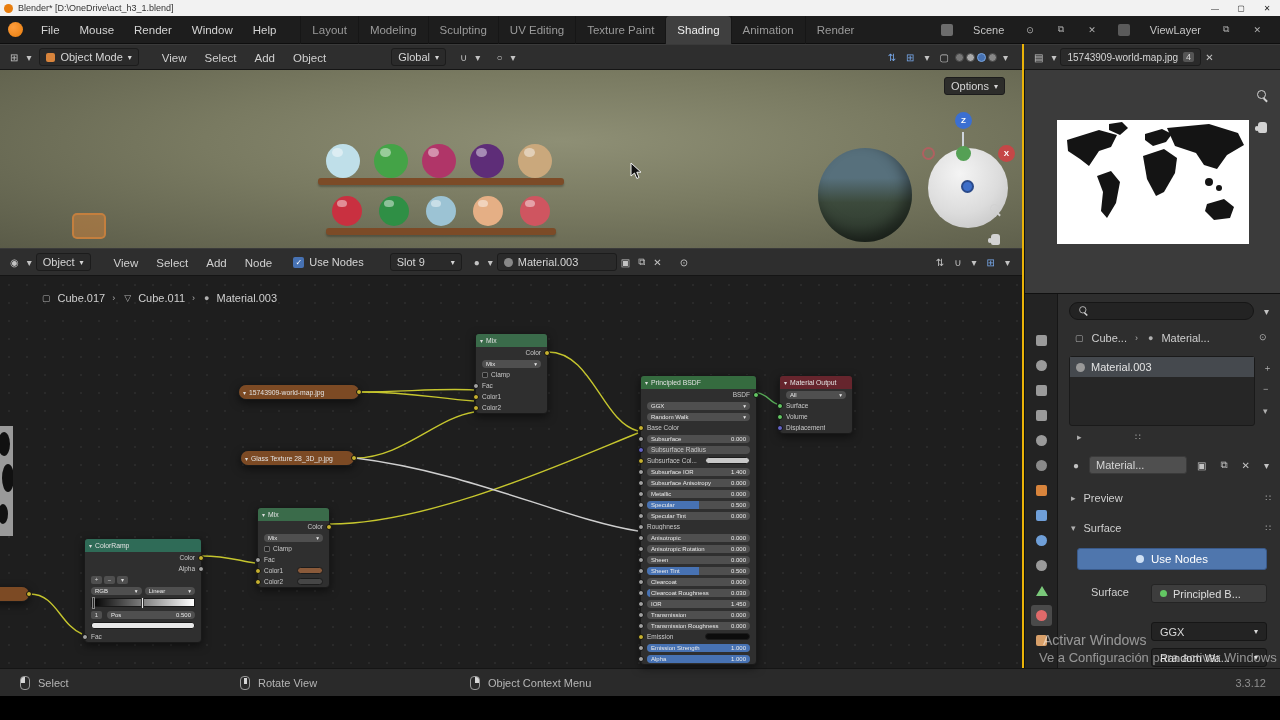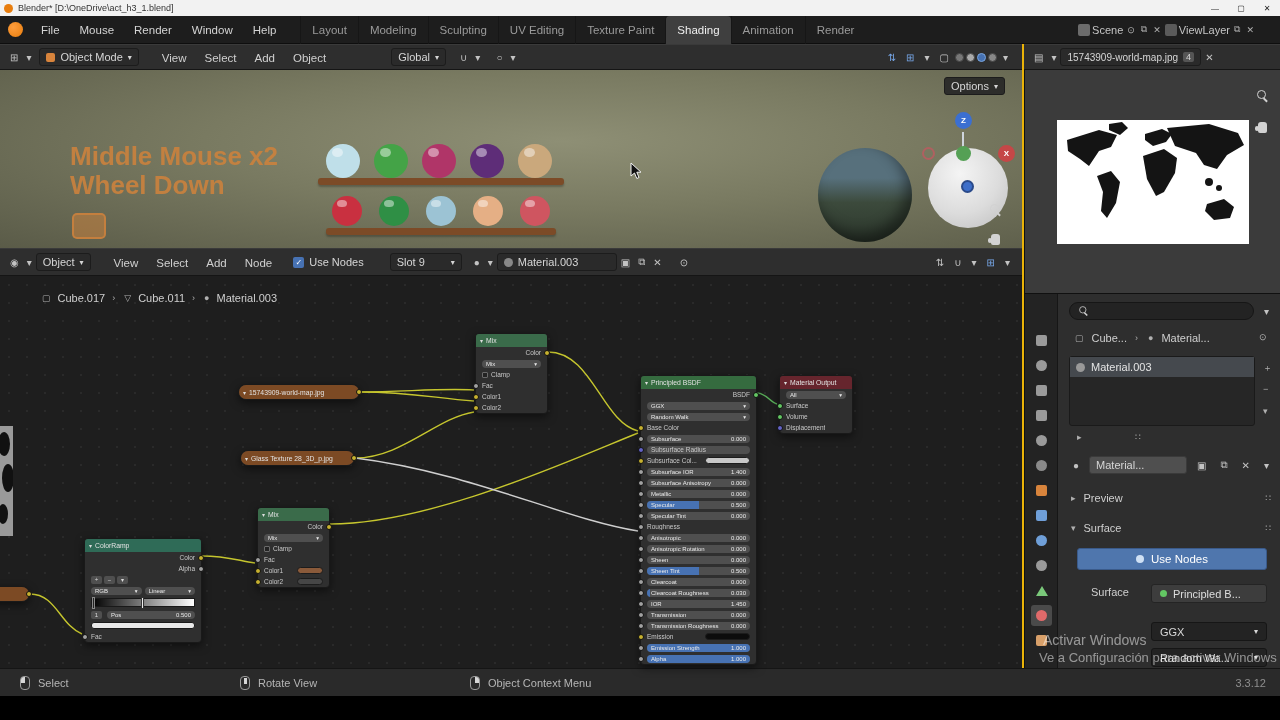--- a/index.html
+++ b/index.html
@@ -11,21 +11,21 @@
   .titlebar .blogo{width:9px;height:9px;border-radius:50%;background:#e87d0d;margin:0 5px 0 4px}
   .wbtns{margin-left:auto;display:flex}
   .wbtn{width:26px;text-align:center;font-size:8px;color:#222}
   
   .topbar{left:0;top:16px;width:1280px;height:28px;background:#1d1d1d;display:flex;align-items:center;border-bottom:1px solid #0e0e0e}
   .topbar .blogo2{width:15px;height:15px;border-radius:50%;background:radial-gradient(circle at 35% 35%,#ff9e3d,#e87d0d);margin:0 8px}
   .menu-item{color:#d4d4d4;font-size:11.5px;padding:0 10px;height:28px;line-height:28px}
   .ws-tabs{display:flex;margin-left:14px;height:28px}
   .ws-tab{color:#9a9a9a;font-size:11.5px;padding:0 11px;line-height:28px;border-left:1px solid #161616}
   .ws-tab.active{background:#3f3f3f;color:#efefef;border-radius:4px 4px 0 0}
-  .tb-right{margin-left:auto;display:flex;align-items:center;color:#c5c5c5;font-size:11px;gap:2px;padding-right:24px}
+  .tb-right{margin-left:auto;display:flex;align-items:center;color:#c5c5c5;font-size:11px;gap:20px;padding-right:17px}
   .icon-sm{font-size:9px;color:#b0b0b0;padding:0 2px}
   .chip-icon{width:12px;height:12px;background:#6c6c6c;border-radius:2px;display:inline-block}
   
   .edhead{background:#2e2e2e;display:flex;align-items:center;border-bottom:1px solid #151515;border-top:1px solid #3a3a3a}
   .ibtn{color:#c3c3c3;font-size:10px;padding:0 4px}
   .blue{color:#77a7e8}
   .pillc{background:#2a2a2a;border:1px solid #1c1c1c;border-radius:3px;color:#d6d6d6;font-size:11px;height:18px;display:flex;align-items:center;padding:0 6px;gap:5px}
   .menu2{color:#d0d0d0;font-size:11.5px;padding:0 9px}
   .cb{width:11px;height:11px;background:#4772b3;border-radius:2px;color:#fff;font-size:8px;text-align:center;line-height:11px}
   .swdot{width:9px;height:9px;border-radius:50%;display:inline-block}
@@ -153,24 +153,20 @@
       <span class="ibtn">▢</span>
       <span class="swdot" style="background:#777;border:1px solid #444"></span>
       <span class="swdot" style="background:#aaa;border:1px solid #444"></span>
       <span class="swdot" style="background:#4772b3;border:1px solid #7aa6e0"></span>
       <span class="swdot" style="background:#888;border:1px solid #444"></span>
       <span class="ibtn">▾</span>
     </span>
   </div>
 
   <div class="abs vp">
-    <div class="abs vp-text" style="left:70px;top:72px">
-      <div>Middle Mouse x2</div>
-        <div>Wheel Down</div>
-    </div>
 
     <div class="abs" style="left:72px;top:143px;width:34px;height:26px;border:2px solid rgba(201,129,62,.9);border-radius:5px;background:rgba(201,129,62,.55)"></div>
 
     <div class="shelf" style="left:318px;top:108px;width:246px;height:7px"></div>
     <div class="shelf" style="left:326px;top:158px;width:230px;height:7px"></div>
 
     <div>
         <span class="sphere sp-top" style="width: 34px; height: 34px; top: 74px; background: rgb(191, 223, 233); left: 326px;"></span>
         <span class="sphere sp-top" style="width: 34px; height: 34px; top: 74px; background: rgb(68, 163, 71); left: 374px;"></span>
         <span class="sphere sp-top" style="width: 34px; height: 34px; top: 74px; background: rgb(176, 53, 104); left: 422px;"></span>

